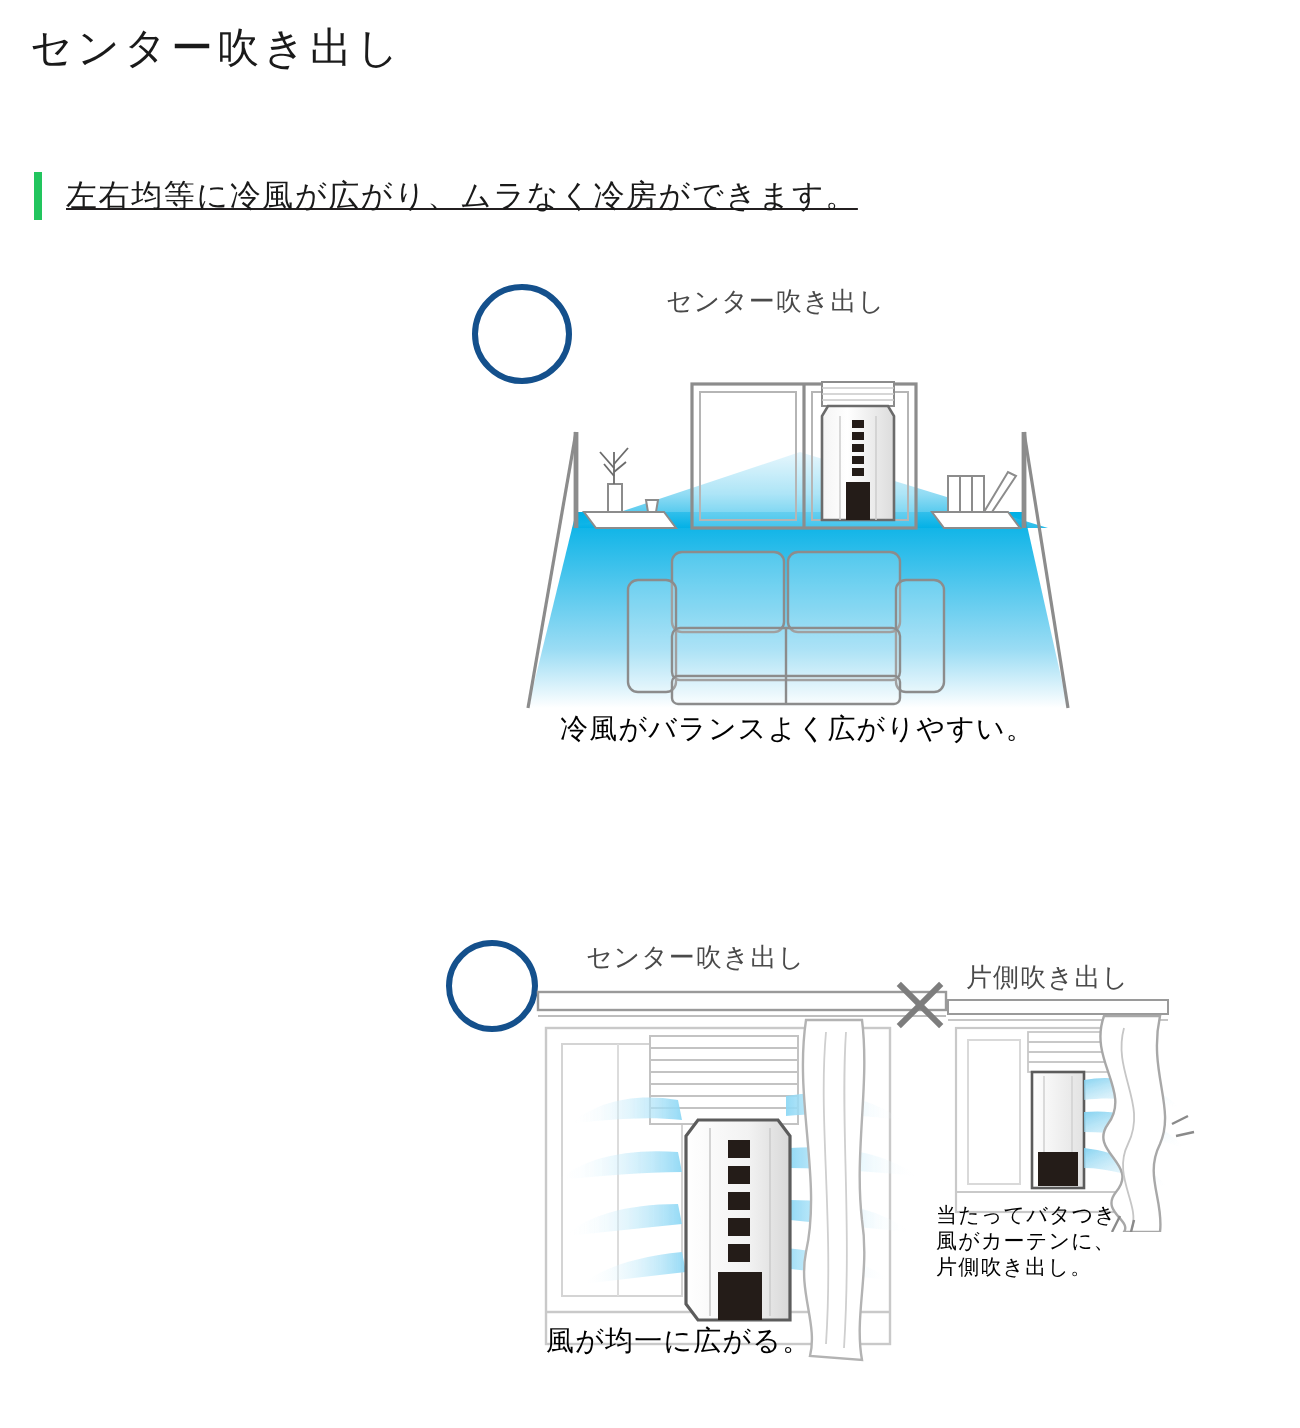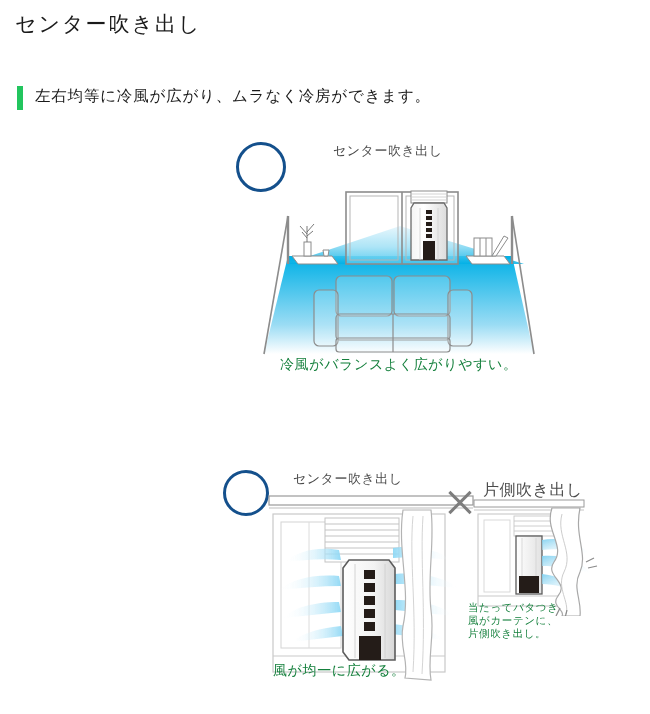--- a/index.html
+++ b/index.html
@@ -17,24 +17,25 @@
   .page-title{
     position:absolute;left:15px;top:10px;
     font-family:"Liberation Serif","DejaVu Serif",serif;
     font-size:21px;letter-spacing:2px;color:#1a1a1a;
     white-space:nowrap;
   }
 
   
   .sec-head{
     position:absolute;
-    display:flex;
+    display:flex;align-items:center;
     padding-left:12px;
-    border-left:6px solid #22c55e;
+    border-left:4px solid #22c55e;
     height:24px;
+    text-decoration:underline;
   }
   .sec-head .txt{
     font-family:"Liberation Serif","DejaVu Serif",serif;
     font-size:15.5px;letter-spacing:.8px;color:#1a1a1a;
     white-space:nowrap;
   }
   #sec1{left:17px;top:86px;}
   #sec2{left:17px;top:414px;}
 
   
@@ -54,25 +55,25 @@
     transform-origin:center;
   }
   .x-mark span:nth-child(1){transform:rotate(45deg);}
   .x-mark span:nth-child(2){transform:rotate(-45deg);}
 
   .fig-label{
     position:absolute;
     font-family:"Liberation Sans","DejaVu Sans",sans-serif;
     font-size:13px;letter-spacing:.5px;color:#4a4a4a;white-space:nowrap;
   }
-  .fig-label.small{font-size:16px;font-family:Liberation Serif, serif;}
+  .fig-label.small{font-size:13px;font-family:Liberation Serif, serif;}
   .fig-caption{
     position:absolute;
-    font-family:Liberation Mono, monospace;
-    font-size:14px;letter-spacing:.6px;color:#15803d;white-space:nowrap;
+    font-family:Liberation Serif, serif;
+    font-size:14px;letter-spacing:.6px;color:#000000;white-space:nowrap;
   }
   .fig-caption.multi{
     font-size:10.5px;line-height:13px;white-space:normal;width:95px;
   }
   .fig-caption.multi div{white-space:nowrap;}
   svg{display:block;}
 </style>
 </head>
 <body>
 

